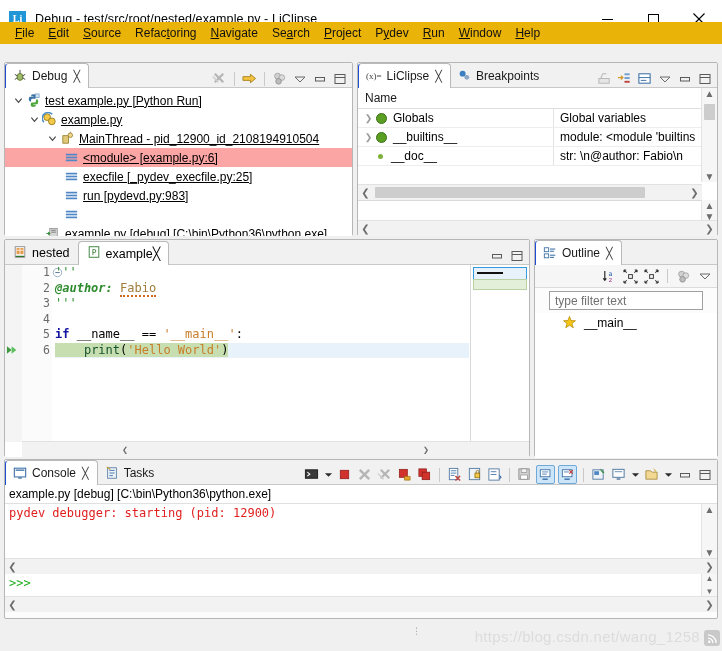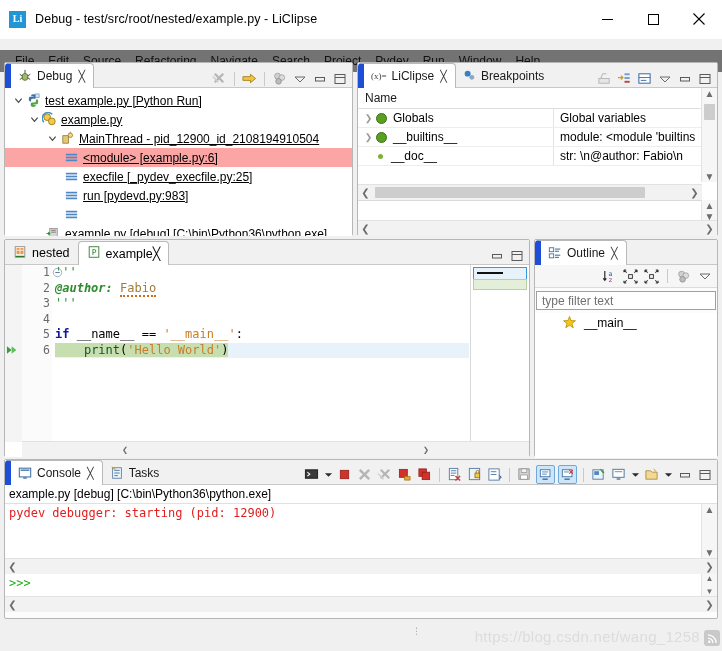--- a/index.html
+++ b/index.html
@@ -37,22 +37,22 @@
   .win-btns { display: flex; height: 38px; }
   .win-btn {
     width: 46px; height: 38px;
     display: flex; align-items: center; justify-content: center;
     color: #000;
   }
   .win-btn svg { display: block; }
 
   
   .menubar {
-    position: absolute; left: 0; top: 50px; width: 722px; height: 22px;
-    background: #737373;
+    position: absolute; left: 0; top: 22px; width: 722px; height: 22px;
+    background: #eab308;
     display: flex; align-items: center; padding-left: 8px;
     box-sizing: border-box;
   }
   .menu-item {
     font-size: 12px; color: #111;
     padding: 2px 7px;
     white-space: nowrap;
   }
   .menu-item u { text-decoration: underline; }
 
@@ -76,21 +76,21 @@
     display: flex; align-items: center;
     padding: 0 8px 0 7px;
     font-size: 12px;
     color: #1a1a1a;
     background: #f1f1f1;
     position: relative;
     white-space: nowrap;
   }
   .vtab.active {
     background: #ffffff;
-    border-left: 6px solid #1d4ed8;
+    border-left: 1px solid #1d4ed8;
     border-right: 1px solid #b9b9b9;
     border-top: 1px solid #b9b9b9;
     border-top-left-radius: 4px;
     border-top-right-radius: 4px;
     margin-bottom: -1px;
     height: 24px;
   }
   .vtab .tabicon { margin-right: 5px; display: flex; align-items: center;}
   .vtab .closex {
     margin-left: 6px; color: #3a3a3a; font-size: 11px;
@@ -199,21 +199,21 @@
     background: #ffffff; border-left: 1px solid #d8d8d8;
   }
   .ov-box { position:absolute; left:2px; top:2px; right:2px; height:11px; border:1px solid #3399e0; background:#e8f2fb;}
   .ov-line { position:absolute; left:6px; top:7px; width:26px; height:2px; background:#111;}
   .ov-green { position:absolute; left:2px; top:14px; right:2px; height:9px; background:#e4efda; border:1px solid #b9cfa4;}
   .bp-arrow { position: absolute; left: 1px; }
 
   
   #outlineView { left: 534px; top: 239px; width: 184px; height: 218px; }
   .filter-box {
-    margin: 3px 1px; height: 19px; border: 1px solid #a0a0a0; background: #fff;
+    margin: 3px 14px; height: 19px; border: 1px solid #a0a0a0; background: #fff;
     display: flex; align-items: center; padding-left: 5px; font-size: 12px; color: #707070;
     box-sizing: border-box;
   }
   .outline-body { background:#fff; height: calc(100% - 24px - 22px - 25px); }
   .orow { display: flex; align-items: center; height: 19px; padding-left: 26px; font-size: 12px;}
   .orow .ticon { margin-right: 6px;}
 
   
   #consolePart { left: 4px; top: 459px; width: 714px; height: 160px; }
   .console-title {

